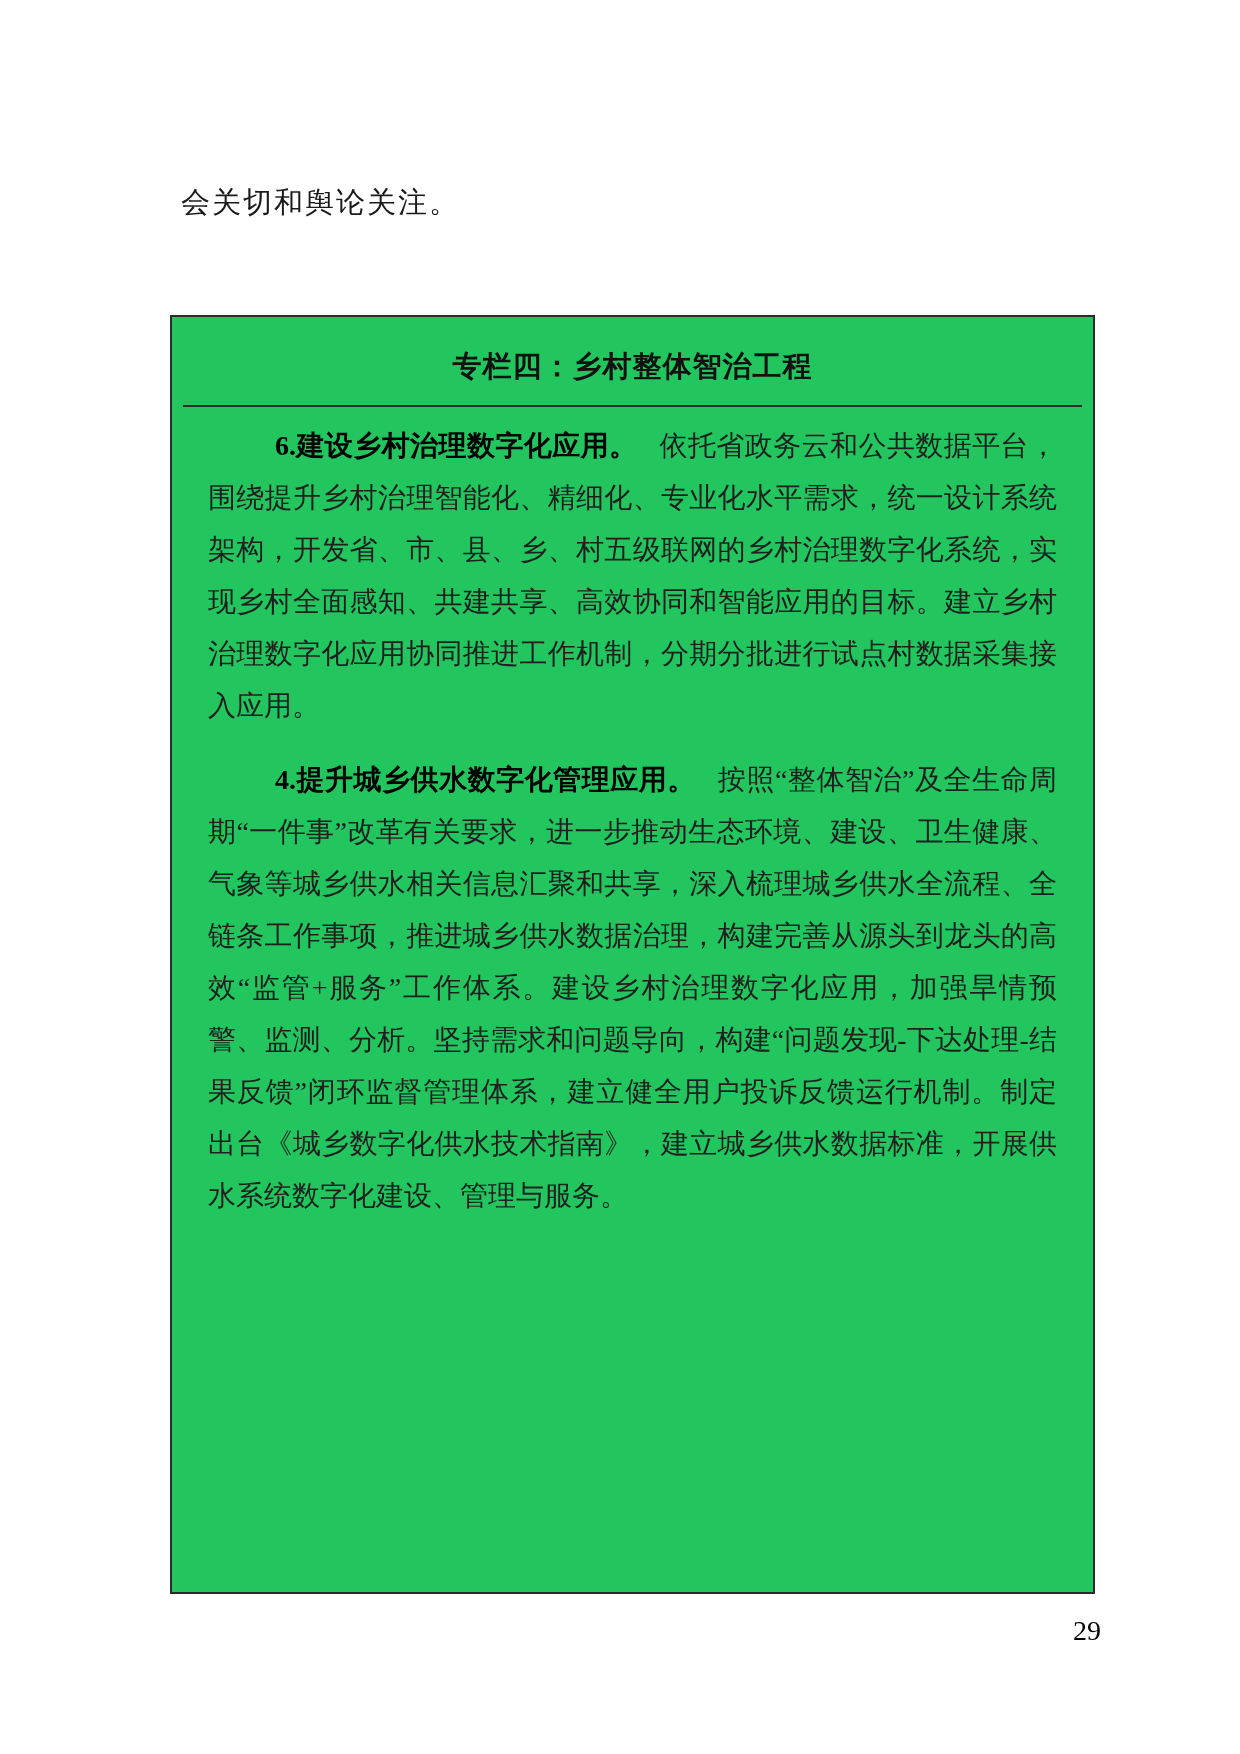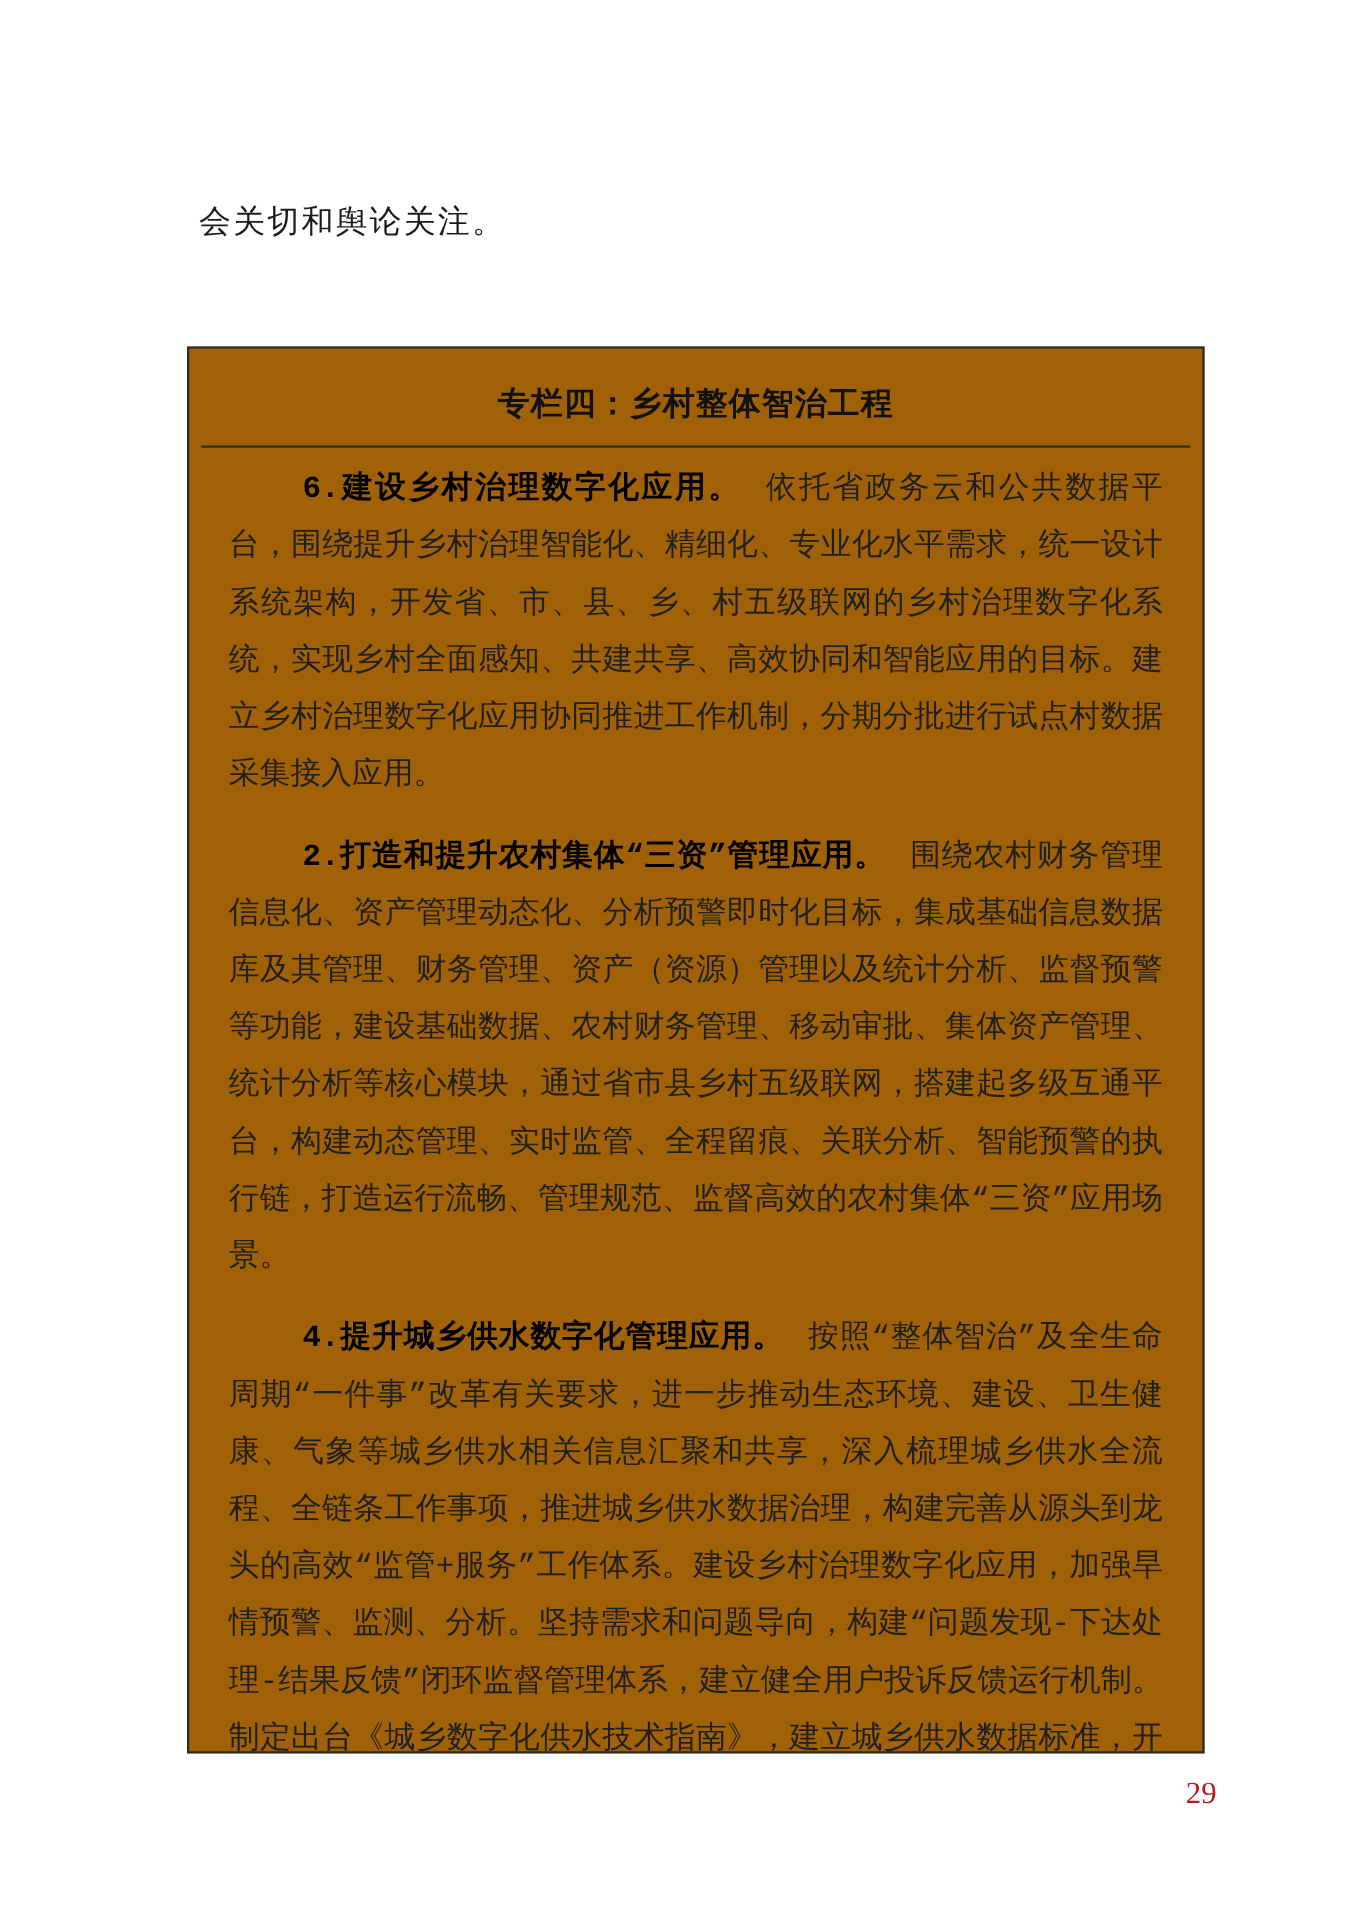--- a/index.html
+++ b/index.html
@@ -23,22 +23,21 @@
     letter-spacing: 2px;
     color: #1a1a1a;
   }
   .panel {
     position: absolute;
     left: 148px;
     top: 293px;
     width: 925px;
     height: 1279px;
     border: 2px solid #2b2b2b;
-    background: #a16207;
-    font-family: Liberation Mono, monospace;
+    background: #22c55e;
   }
   .panel-header {
     height: 79px;
     border-bottom: 2px solid #2b2b2b;
     display: flex;
     align-items: center;
     justify-content: center;
     font-size: 29px;
     font-weight: bold;
     letter-spacing: 1px;
@@ -59,37 +58,36 @@
   }
   .para b {
     font-weight: bold;
     color: #000000;
   }
   .page-number {
     position: absolute;
     left: 1040px;
     top: 1582px;
     width: 60px;
-    text-align: center;
+    text-align: left;
     font-size: 28px;
-    color: #b91c1c;
+    color: #000000;
   }
 </style>
 </head>
 <body>
 
 <div class="page">
 
   <p class="intro">会关切和舆论关注。</p>
 
   <div class="panel">
     <div class="panel-header">专栏四：乡村整体智治工程</div>
     <div class="panel-body" id="panel-body">
 
     <p class="para"><b>6.建设乡村治理数字化应用。</b><span>依托省政务云和公共数据平台，围绕提升乡村治理智能化、精细化、专业化水平需求，统一设计系统架构，开发省、市、县、乡、村五级联网的乡村治理数字化系统，实现乡村全面感知、共建共享、高效协同和智能应用的目标。建立乡村治理数字化应用协同推进工作机制，分期分批进行试点村数据采集接入应用。</span></p>
-        <p class="para"><b>2.打造和提升农村集体“三资”管理应用。</b><span>围绕农村财务管理信息化、资产管理动态化、分析预警即时化目标，集成基础信息数据库及其管理、财务管理、资产（资源）管理以及统计分析、监督预警等功能，建设基础数据、农村财务管理、移动审批、集体资产管理、统计分析等核心模块，通过省市县乡村五级联网，搭建起多级互通平台，构建动态管理、实时监管、全程留痕、关联分析、智能预警的执行链，打造运行流畅、管理规范、监督高效的农村集体“三资”应用场景。</span></p>
         <p class="para"><b>4.提升城乡供水数字化管理应用。</b><span>按照“整体智治”及全生命周期“一件事”改革有关要求，进一步推动生态环境、建设、卫生健康、气象等城乡供水相关信息汇聚和共享，深入梳理城乡供水全流程、全链条工作事项，推进城乡供水数据治理，构建完善从源头到龙头的高效“监管+服务”工作体系。建设乡村治理数字化应用，加强旱情预警、监测、分析。坚持需求和问题导向，构建“问题发现-下达处理-结果反馈”闭环监督管理体系，建立健全用户投诉反馈运行机制。制定出台《城乡数字化供水技术指南》，建立城乡供水数据标准，开展供水系统数字化建设、管理与服务。</span></p>
       </div>
   </div>
 
   <div class="page-number">29</div>
 
 </div>
 
 </body></html>

